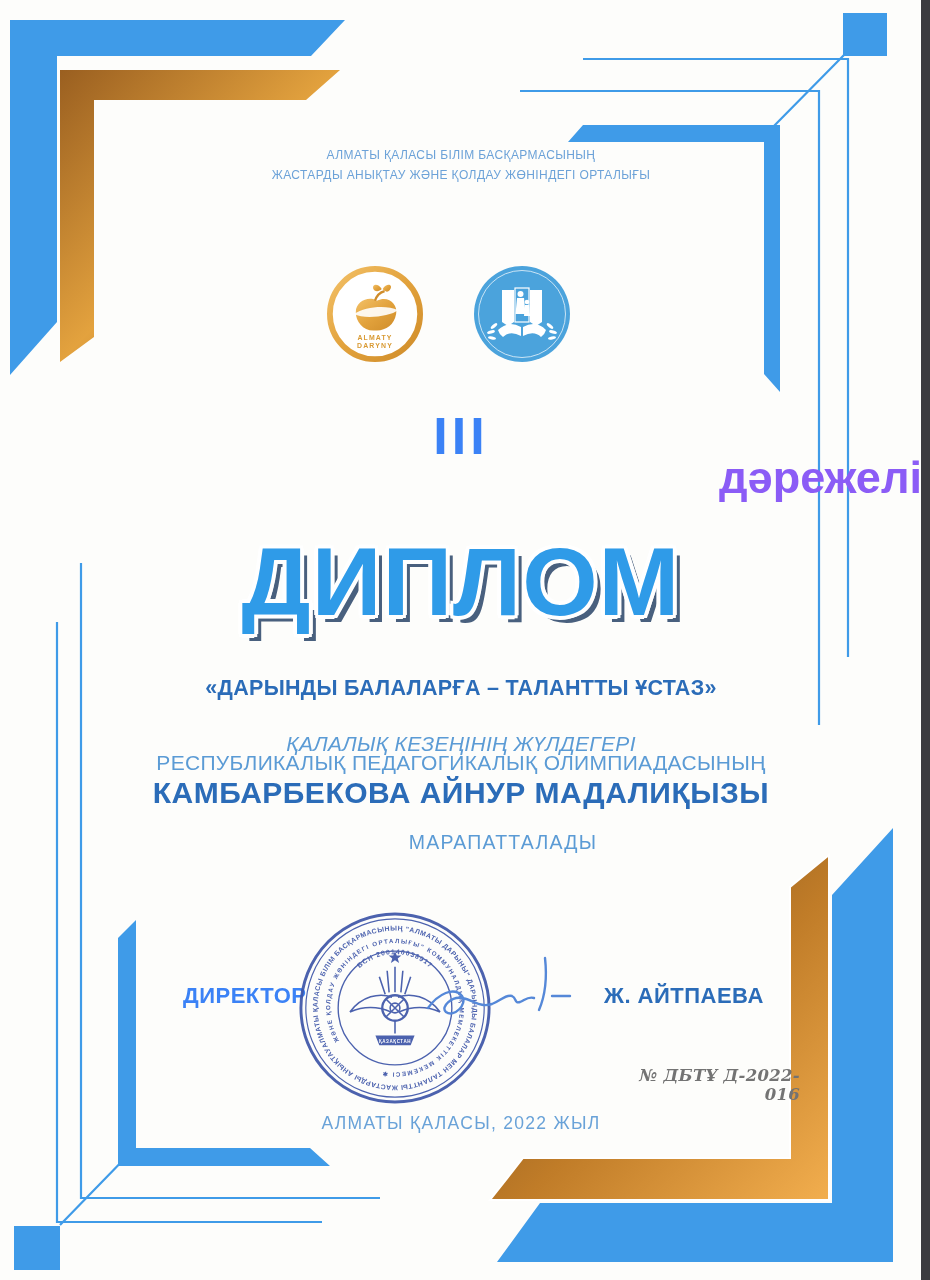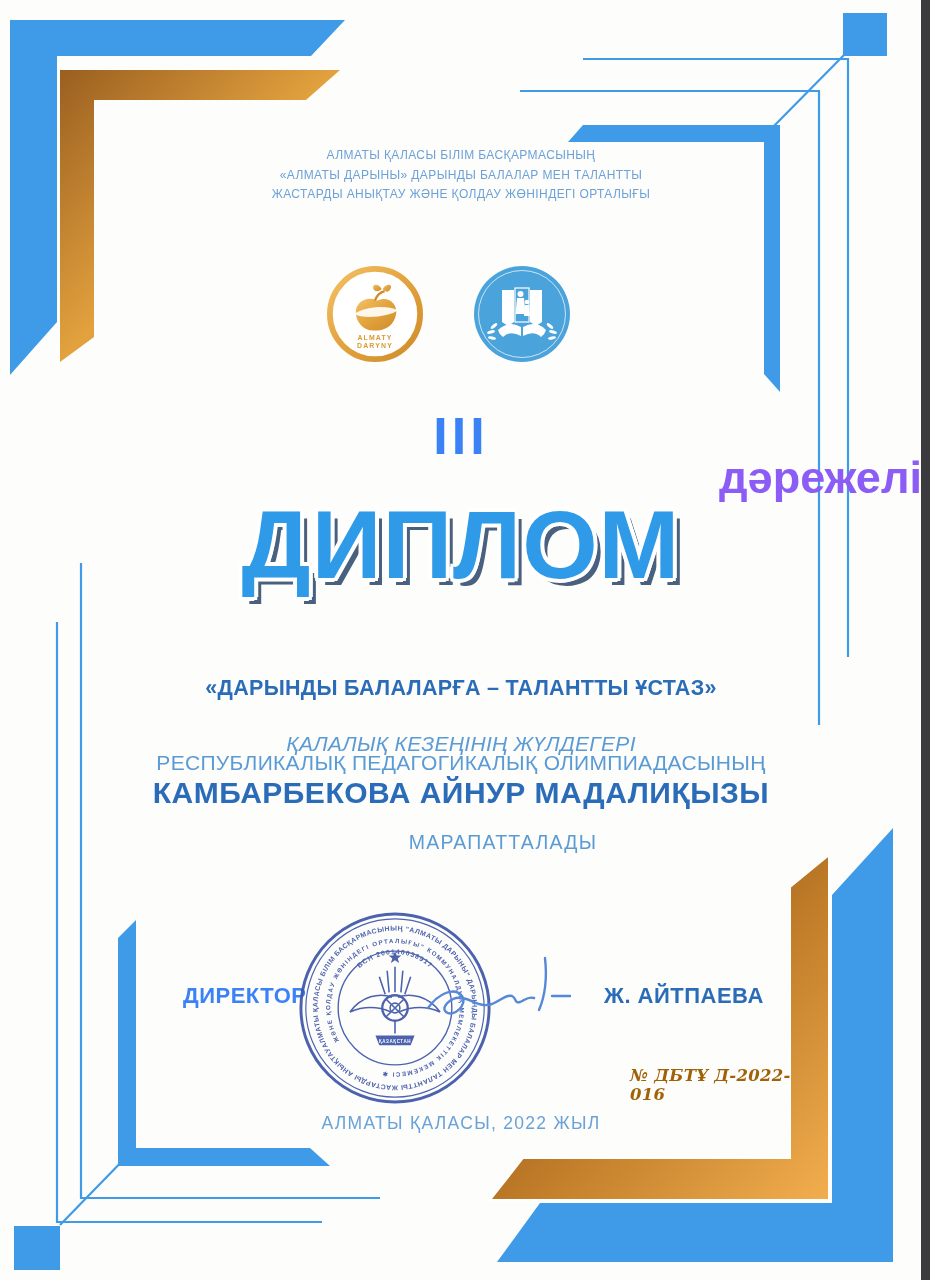--- a/index.html
+++ b/index.html
@@ -10,39 +10,39 @@
   }
   .abs{position:absolute;}
   .ctr{left:0;width:922px;text-align:center;}
   
   .org-line{color:#6CA2D8;font-size:12px;line-height:19.5px;letter-spacing:.4px;font-weight:400;}
   #org{top:146px;}
   
   #degree-roman{top:406px;font-size:52px;font-weight:700;color:#3b82f6;letter-spacing:4px;}
   #degree-word{top:452px;font-size:45px;font-weight:700;color:#8b5cf6;text-align:right;}
   #diploma-word{
-    top:489px;font-size:97px;font-weight:700;color:#2F9BE8;letter-spacing:1px;
+    top:526px;font-size:97px;font-weight:700;color:#2F9BE8;letter-spacing:1px;
     text-shadow:
       -3px -3px 0 #fff, 3px -3px 0 #fff, -3px 3px 0 #fff, 3px 3px 0 #fff,
       -4px 0 0 #fff, 4px 0 0 #fff, 0 -4px 0 #fff, 0 4px 0 #fff,
       7px 7px 0 #49607e;
   }
   
   #comp-name{top:676px;font-size:21.5px;font-weight:700;color:#2B6CB8;letter-spacing:.3px;}
   #comp-line2{top:707px;font-size:21px;color:#5B9BD5;letter-spacing:.3px;margin-top:44px;}
   #comp-line3{top:732px;font-size:21px;color:#5B9BD5;letter-spacing:.3px;font-style:italic;}
   #recipient{top:776px;font-size:30px;font-weight:700;color:#2B6CB8;letter-spacing:.5px;}
   #award-verb{top:831px;font-size:19.5px;color:#5B9BD5;letter-spacing:1.2px;padding-left:42px;}
   
   #director-label{left:183px;top:983px;font-size:22px;font-weight:700;color:#3b82f6;letter-spacing:.5px;}
   #director-name{left:604px;top:983px;font-size:22px;font-weight:700;color:#2B6CB8;letter-spacing:.5px;}
   #cert-number{
-    left:630px;top:1066px;width:170px;text-align:left;
+    left:630px;top:1066px;width:170px;text-align:right;
     font-family:"DejaVu Serif",serif;font-style:italic;font-weight:600;
-    font-size:16.5px;color:#a16207;letter-spacing:.3px;
+    font-size:16.5px;color:#737373;letter-spacing:.3px;
   }
   #place-year{top:1113px;font-size:17.5px;color:#69A2D8;letter-spacing:1.3px;}
   svg{display:block;}
 </style>
 </head>
 <body>
 
 <svg class="abs" style="left:0;top:0;" width="930" height="1280" viewBox="0 0 930 1280">
   <defs>
     <linearGradient id="goldTL" x1="0" y1="0" x2="1" y2="1">
@@ -75,21 +75,20 @@
 
   <polygon points="497,1262 540,1203 832,1203 832,895 893,828 893,1262" fill="#3F9BE8"></polygon>
 
   <polygon points="490,1200 523,1158 790,1158 790,887 829,855 829,1200" fill="url(#goldBR)" stroke="#ffffff" stroke-width="2"></polygon>
 
   <rect x="921" y="0" width="9" height="1280" fill="#3b3b3f"></rect>
 </svg>
 
 <div id="org" class="abs ctr">
   <div class="org-line">АЛМАТЫ ҚАЛАСЫ БІЛІМ БАСҚАРМАСЫНЫҢ</div>
-  <div class="org-line">«АЛМАТЫ ДАРЫНЫ» ДАРЫНДЫ БАЛАЛАР МЕН ТАЛАНТТЫ</div>
   <div class="org-line">ЖАСТАРДЫ АНЫҚТАУ ЖӘНЕ ҚОЛДАУ ЖӨНІНДЕГІ ОРТАЛЫҒЫ</div>
 </div>
 
 <svg class="abs" style="left:327px;top:266px;" width="96" height="100" viewBox="0 0 100 104">
   <defs>
     <linearGradient id="logoGold" x1="0" y1="0" x2="1" y2="1">
       <stop offset="0" stop-color="#f3c168"></stop>
         <stop offset="0.5" stop-color="#e2a23c"></stop>
         <stop offset="1" stop-color="#cf8c2a"></stop>
     </linearGradient>

